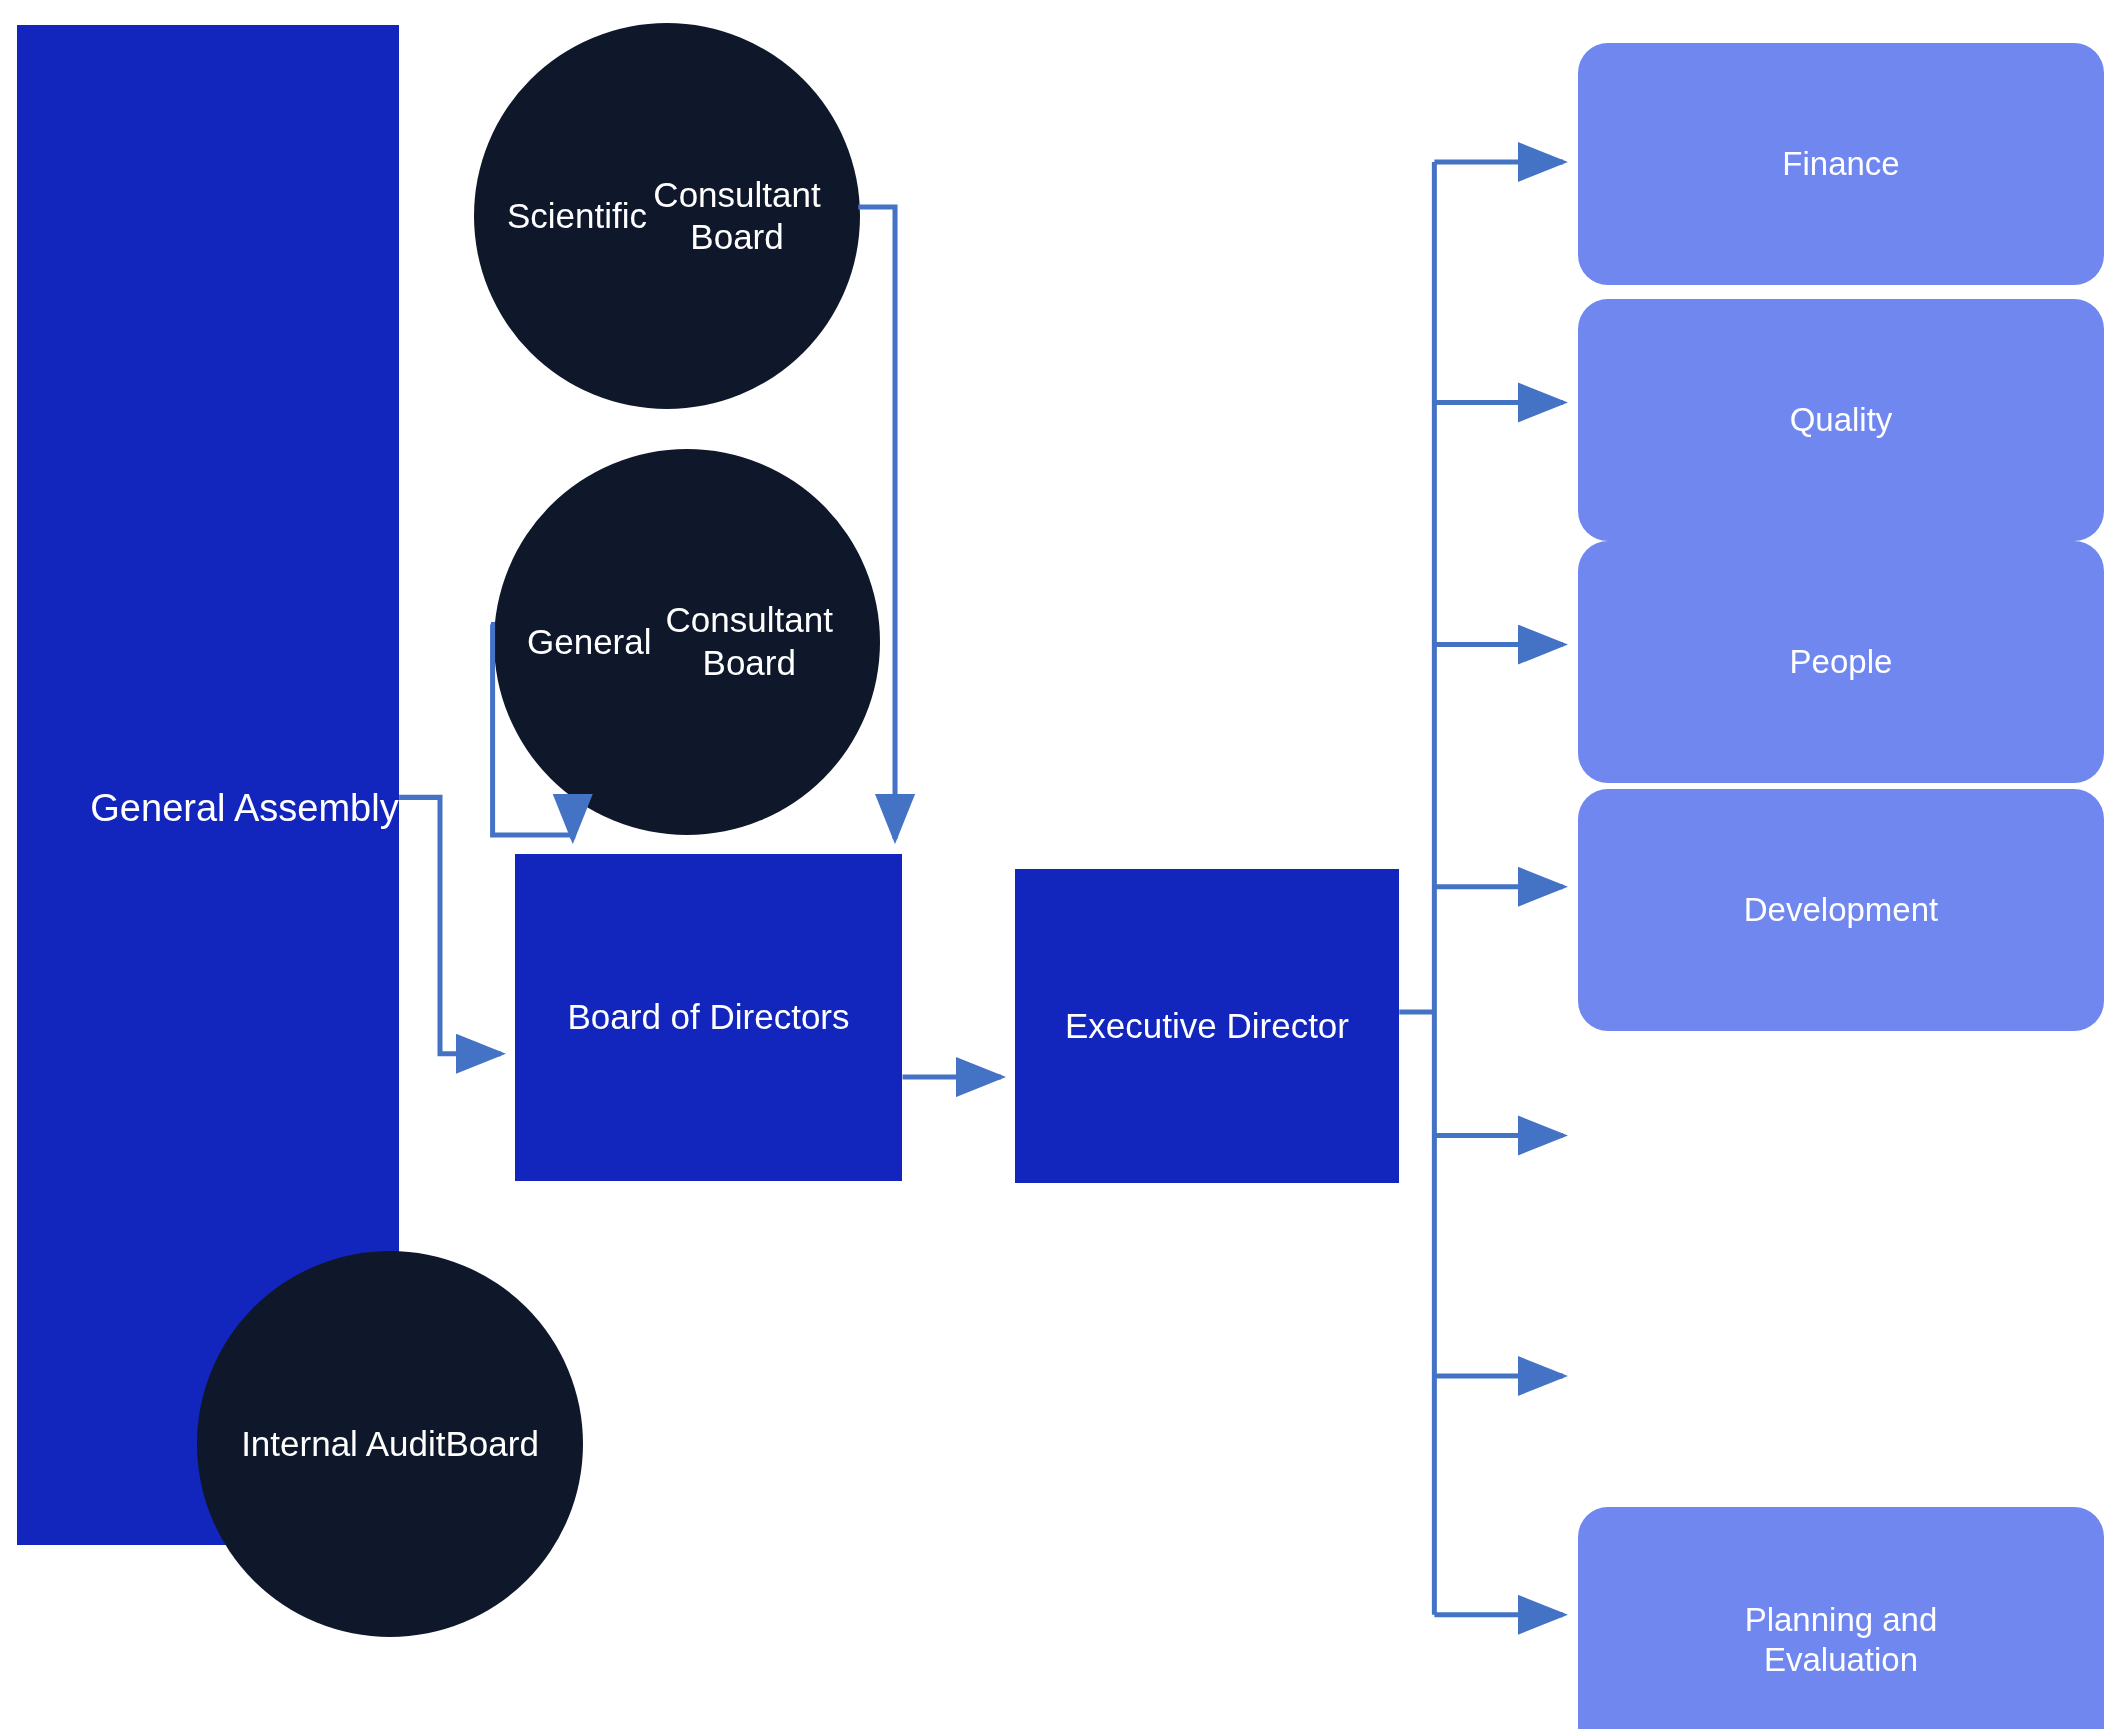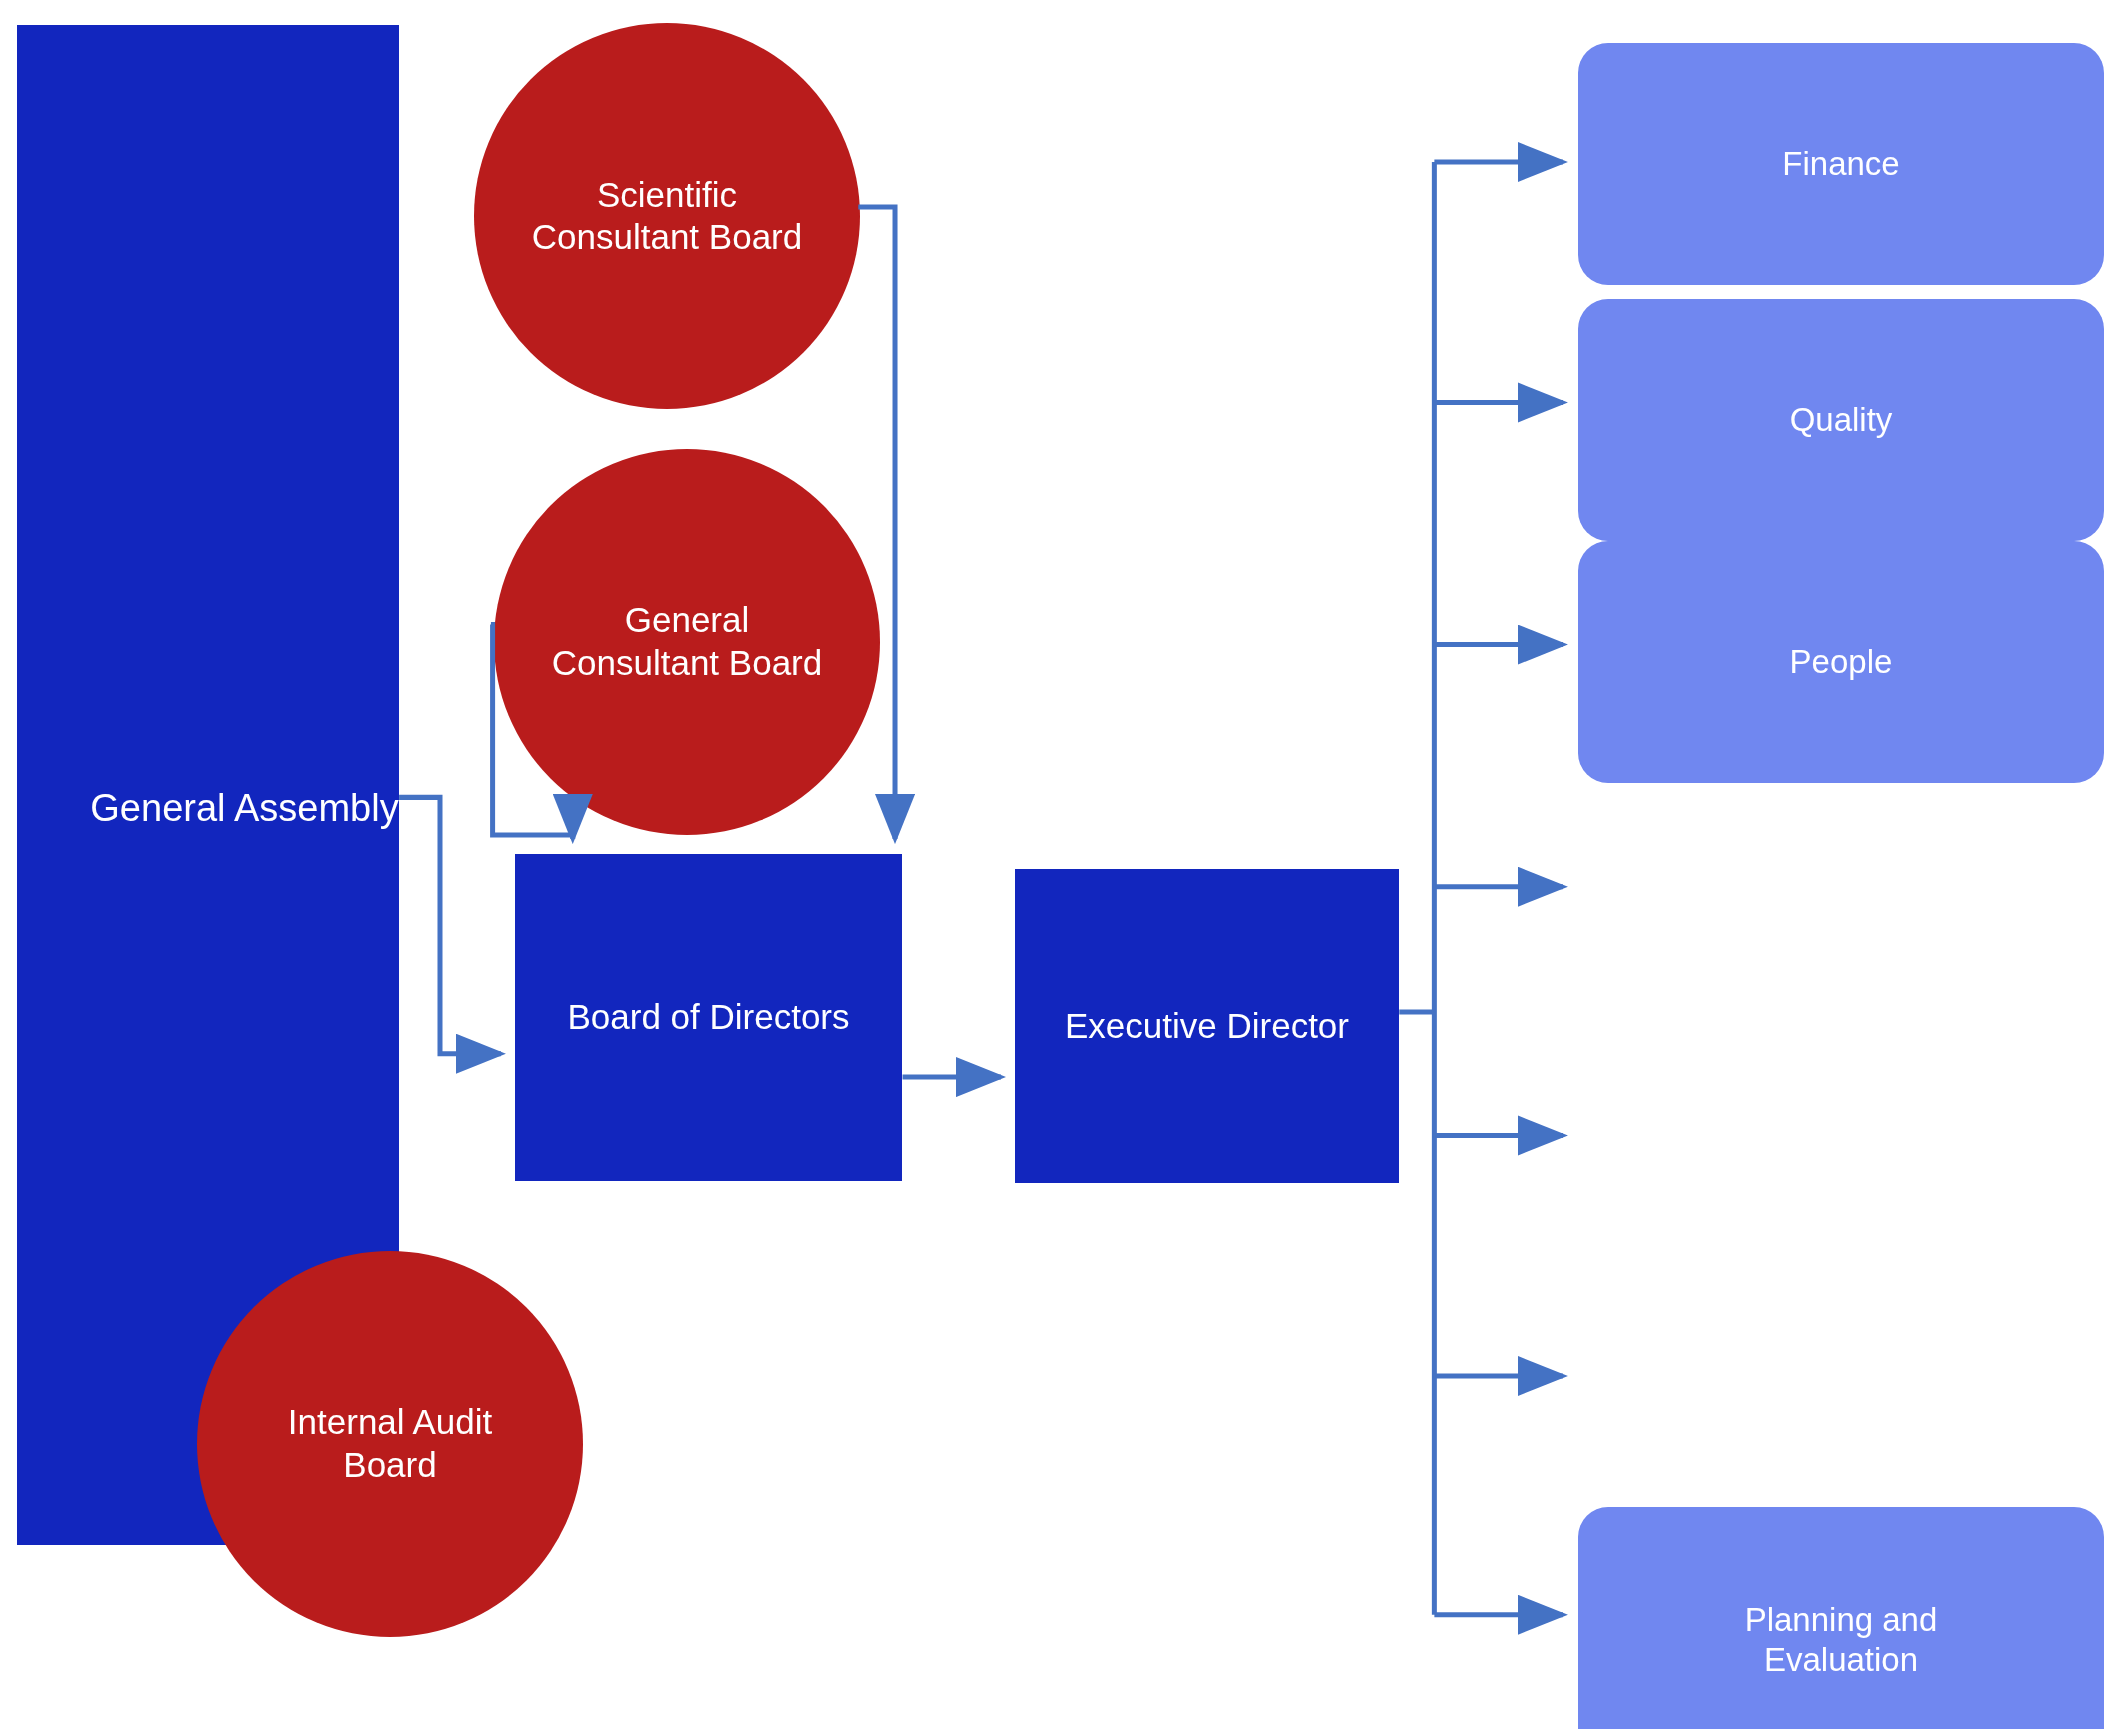--- a/index.html
+++ b/index.html
@@ -36,23 +36,23 @@
     background: #1226BE;
     justify-content: flex-end;
     align-items: flex-start;
     font-size: 38px;
     padding-left: 46px;
     padding-top: 760px;
   }
   
   .circle {
     border-radius: 50%;
-    background: #b91c1c;
+    background: #0f172a;
     font-size: 35px;
-    flex-direction: column;
+    flex-direction: row;
     padding: 0 33px;
   }
   #scientific-consultant-board {
     left: 474px;
     top: 23.4px;
     width: 386px;
     height: 386px;
   }
   #general-consultant-board {
     left: 494px;
@@ -171,20 +171,23 @@
   </div>
 
   <div class="node dept-box" id="dept-quality" style="top:299px;height:242px;">
     <span>Quality</span>
   </div>
 
   <div class="node dept-box" id="dept-people" style="top:541px;height:242px;">
     <span>People</span>
   </div>
 
+  <div class="node dept-box" id="dept-development" style="top:789px;height:242px;">
+    <span>Development</span>
+  </div>
 
 
 
   <div class="node dept-box" id="dept-planning" style="top:1507px;height:266px;">
     <span>Planning and</span>
     <span>Evaluation</span>
   </div>
 
 </div>
 

